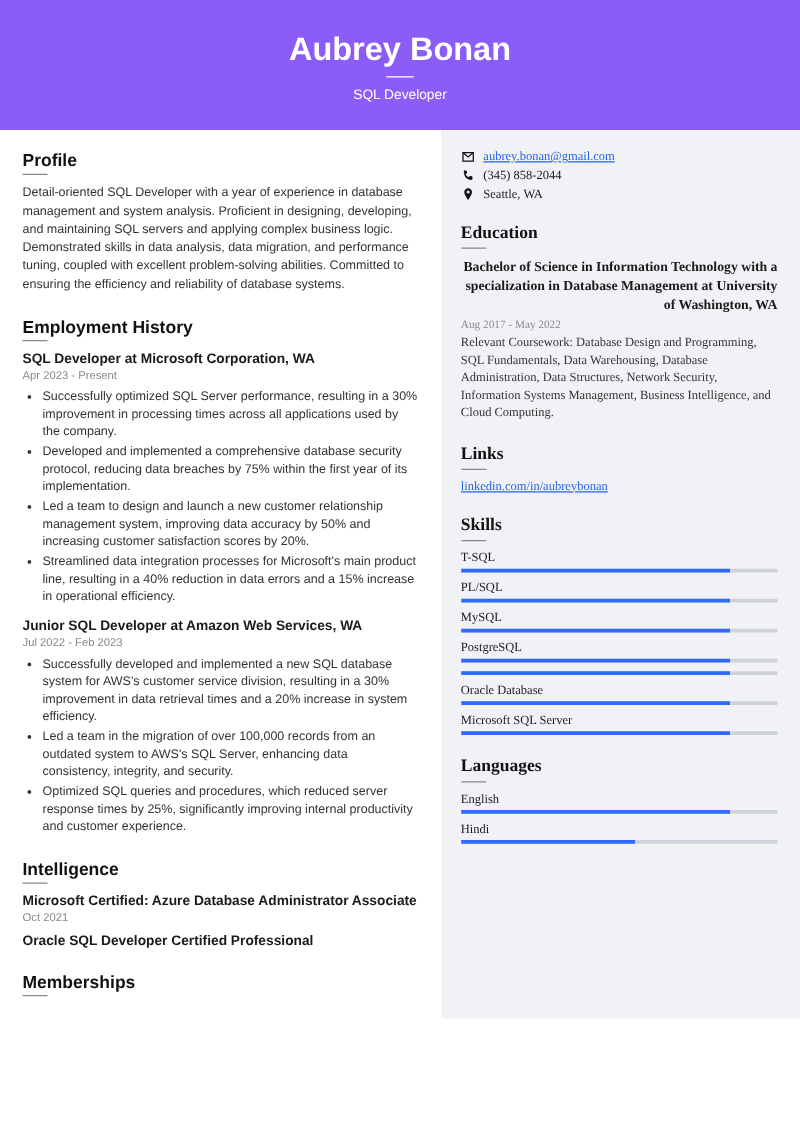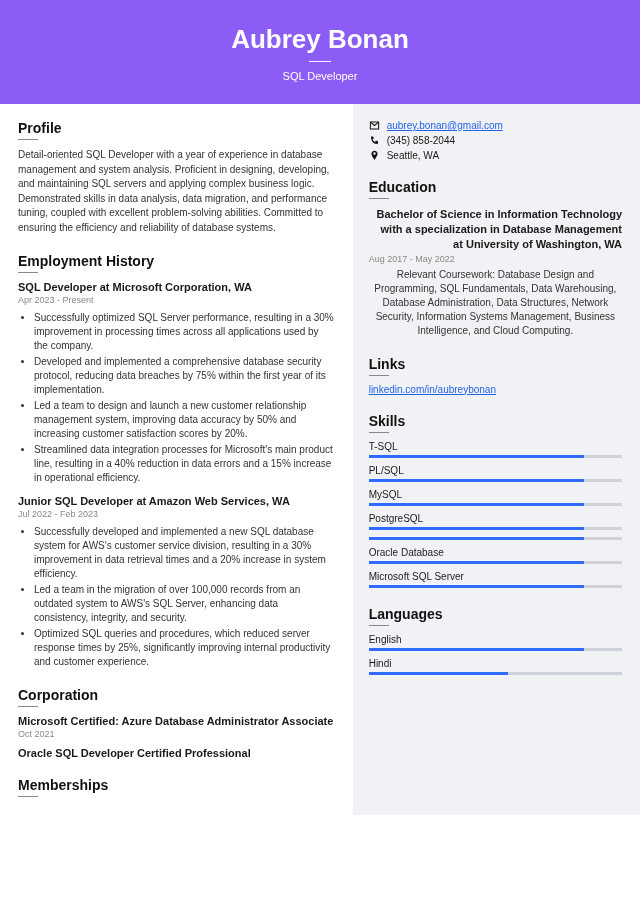--- a/index.html
+++ b/index.html
@@ -14,35 +14,35 @@
     background: #8b5cf6;
     color: #fff;
     text-align: center;
     padding: 24px 0 22px;
   }
   .header h1 { font-size: 26px; font-weight: 600; margin-bottom: 6px; }
   .header .subtitle { font-size: 11px; }
   .header .underline { width: 22px; height: 1px; background: #fff; margin: 2px auto 8px; }
   .body { display: flex; }
   .left { flex: 1.25; padding: 16px 18px 0 18px; }
-  .right { flex: 1; background: #f1f2f5; padding: 16px 18px 16px 16px; }
+  .right { flex: 1; background: #f1f2f5; padding: 16px 18px 16px 16px; font-family: Liberation Serif, serif; }
   h2 { font-size: 14px; font-weight: 700; color: #111; margin-bottom: 2px; }
   .h-underline { width: 20px; height: 1px; background: #888; margin: 3px 0 8px; }
   .section { margin-bottom: 18px; }
   .profile-text { font-size: 10px; line-height: 1.45; color: #333; }
   .job-title { font-size: 11px; font-weight: 700; margin-bottom: 2px; }
   .job-date { font-size: 9px; color: #888; margin-bottom: 6px; }
   ul.bullets { padding-left: 16px; margin-bottom: 10px; }
   ul.bullets li { font-size: 10px; line-height: 1.4; margin-bottom: 2px; color: #333; }
   .contact-row { font-size: 10px; margin-bottom: 4px; display: flex; align-items: center; gap: 7px; }
   .contact-row a { color: #2563eb; text-decoration: underline; }
   .icon { width: 11px; height: 11px; display: inline-flex; align-items: center; justify-content: center; }
   .edu-title { font-size: 11px; font-weight: 700; line-height: 1.35; margin-bottom: 2px; text-align: right; }
   .edu-date { font-size: 9px; color: #888; margin-bottom: 4px; }
-  .edu-desc { font-size: 10px; line-height: 1.4; color: #333; text-align: center; }
+  .edu-desc { font-size: 10px; line-height: 1.4; color: #333; }
   .link { font-size: 10px; color: #2563eb; text-decoration: underline; }
   .skill-row { margin-bottom: 7px; }
   .skill-name { font-size: 10px; margin-bottom: 3px; }
   .skill-bar { height: 3px; background: #d0d2db; position: relative; }
   .skill-fill { height: 3px; background: #2f6bff; }
   .cert-title { font-size: 11px; font-weight: 700; margin-bottom: 2px; }
   .cert-date { font-size: 9px; color: #888; margin-bottom: 8px; }
 </style>
 </head>
 <body>
@@ -82,21 +82,21 @@
         <div class="job-date">Jul 2022 - Feb 2023</div>
         <ul class="bullets">
           <li>Successfully developed and implemented a new SQL database system for AWS's customer service division, resulting in a 30% improvement in data retrieval times and a 20% increase in system efficiency.</li>
           <li>Led a team in the migration of over 100,000 records from an outdated system to AWS's SQL Server, enhancing data consistency, integrity, and security.</li>
           <li>Optimized SQL queries and procedures, which reduced server response times by 25%, significantly improving internal productivity and customer experience.</li>
         </ul>
       </div>
     </div>
 
     <div class="section">
-      <h2>Corporation</h2>
+      <h2>Intelligence</h2>
       <div class="h-underline"></div>
       <div class="cert-title">Microsoft Certified: Azure Database Administrator Associate</div>
       <div class="cert-date">Oct 2021</div>
       <div class="cert-title">Oracle SQL Developer Certified Professional</div>
     </div>
 
     <div class="section">
       <h2>Memberships</h2>
       <div class="h-underline"></div>
     </div>

